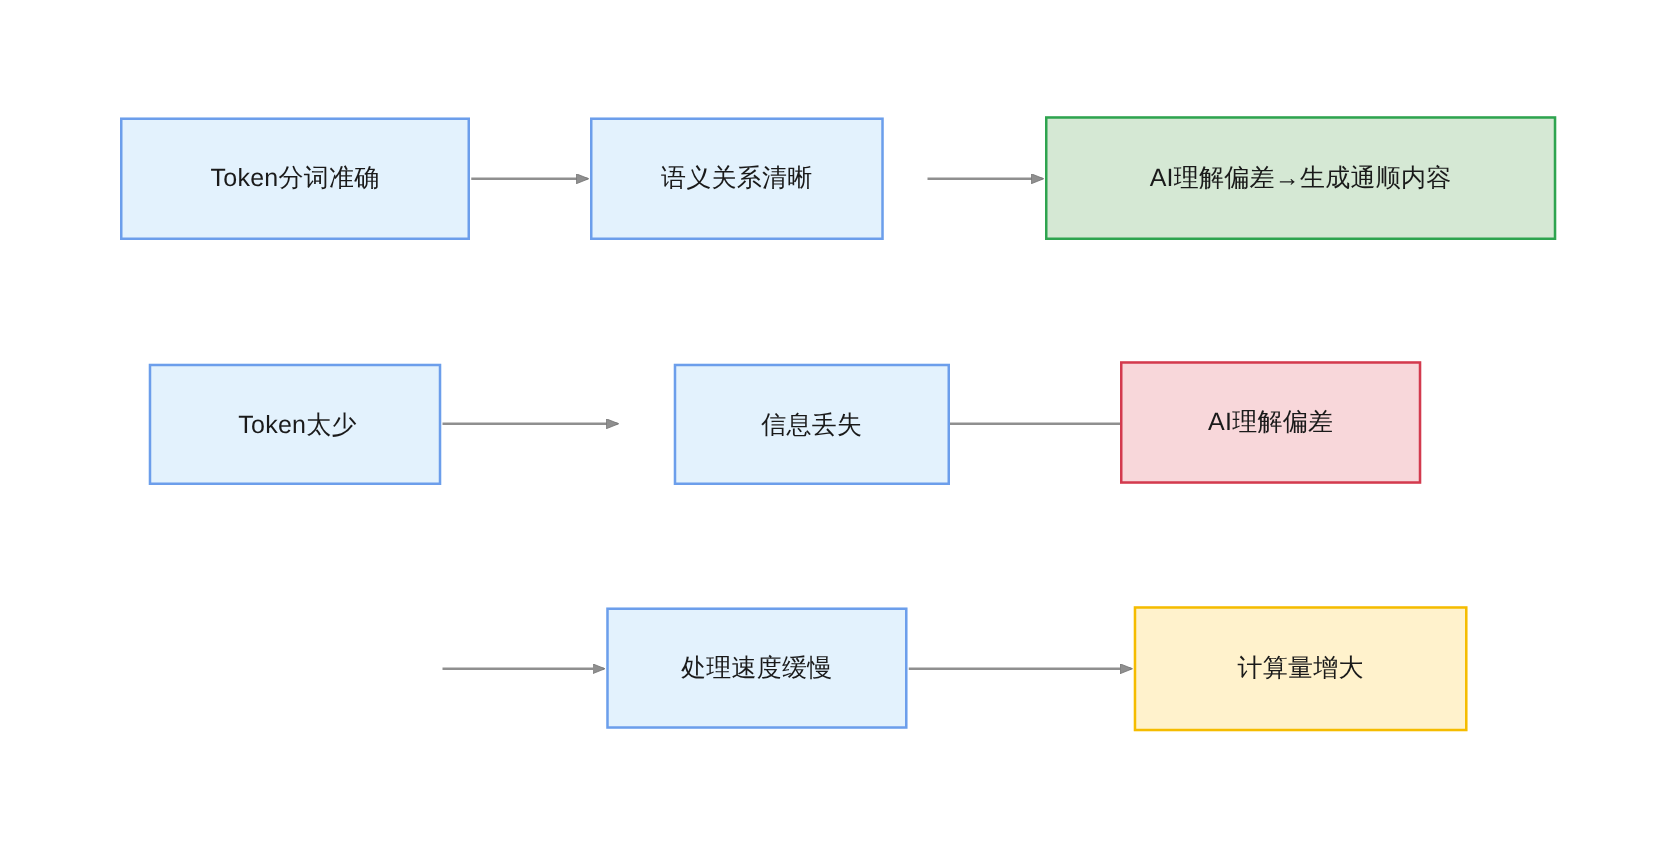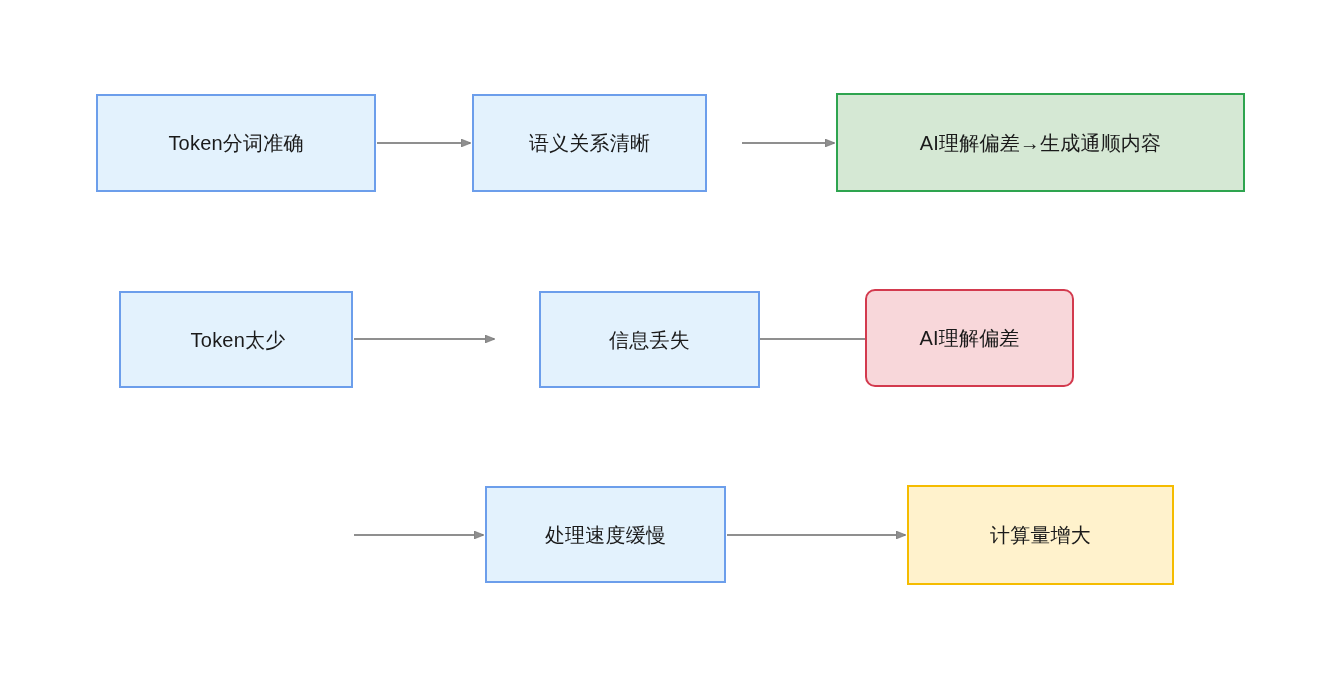--- a/index.html
+++ b/index.html
@@ -83,20 +83,20 @@
   <div class="node blue" style="left:96px; top:94px; width:280px; height:98px;">Token分词准确</div>
 
   <div class="node blue" style="left:472px; top:94px; width:235px; height:98px;">语义关系清晰</div>
 
   <div class="node green" style="left:836px; top:93px; width:409px; height:99px;">AI理解偏差→生成通顺内容</div>
 
   <div class="node blue" style="left:119px; top:291px; width:234px; height:97px;padding-left:12px;">Token太少</div>
 
   <div class="node blue" style="left:496px; top:291px; width:221px; height:97px;margin-left:43px;">信息丢失</div>
 
-  <div class="node red" style="left:865px; top:289px; width:209px; height:98px;border-radius:10px;">AI理解偏差</div>
+  <div class="node red" style="left:896px; top:289px; width:241px; height:98px;">AI理解偏差</div>
 
 
   <div class="node blue" style="left:485px; top:486px; width:241px; height:97px;">处理速度缓慢</div>
 
   <div class="node yellow" style="left:907px; top:485px; width:267px; height:100px;">计算量增大</div>
 
 </div>
 
 </body></html>

